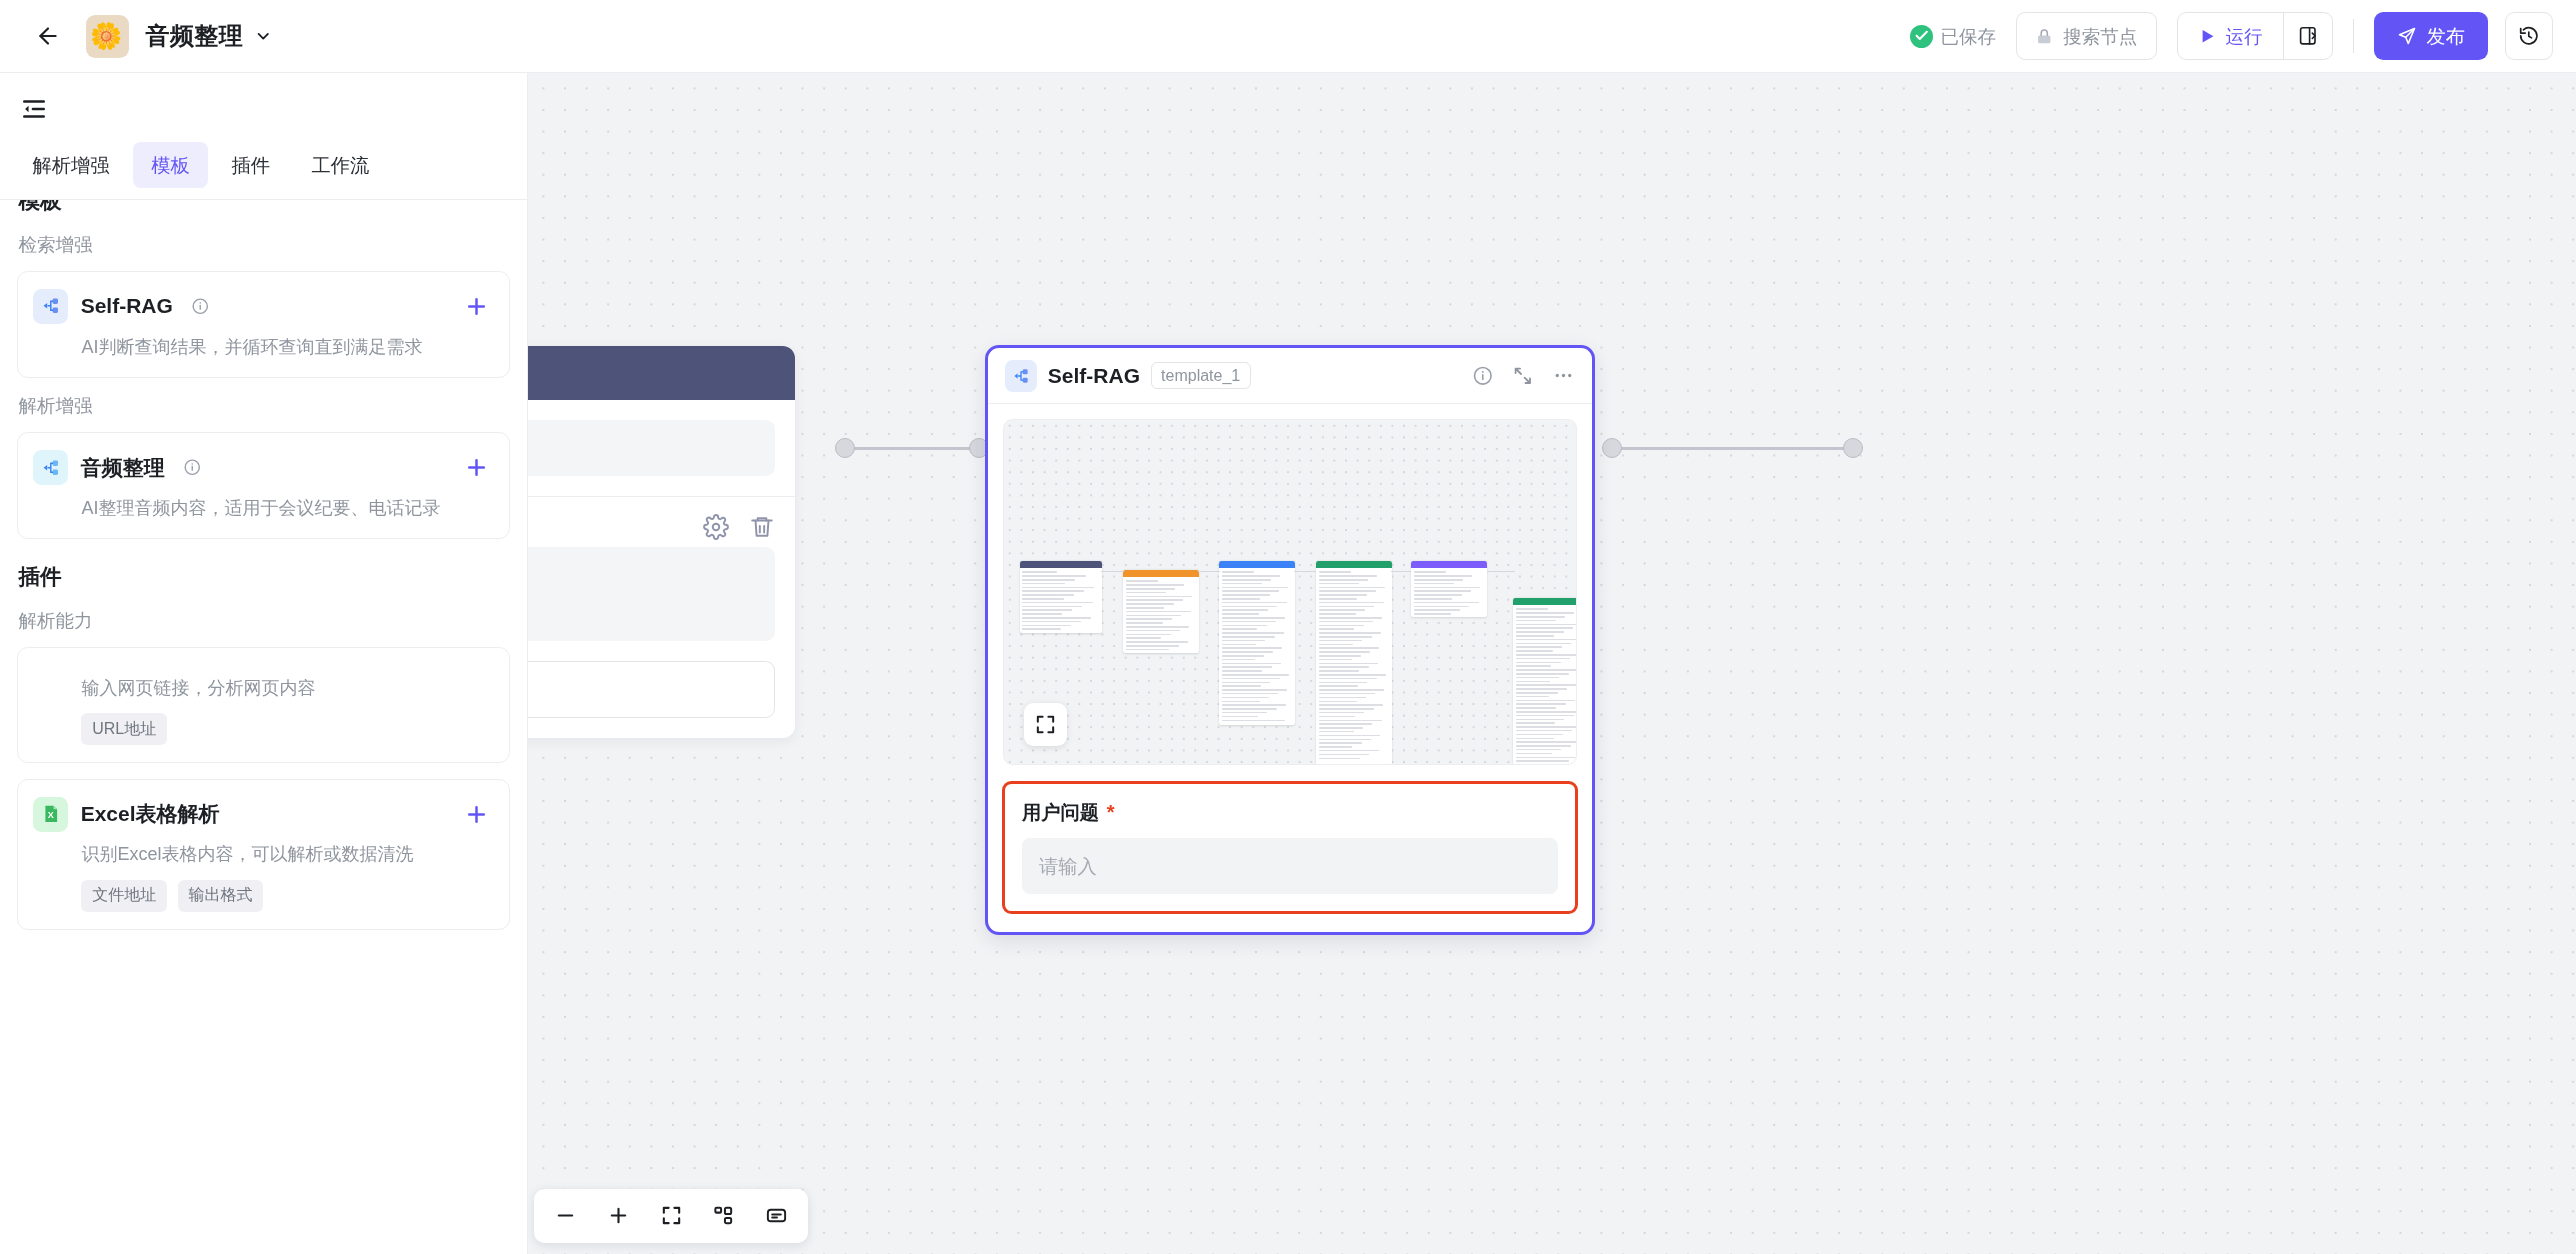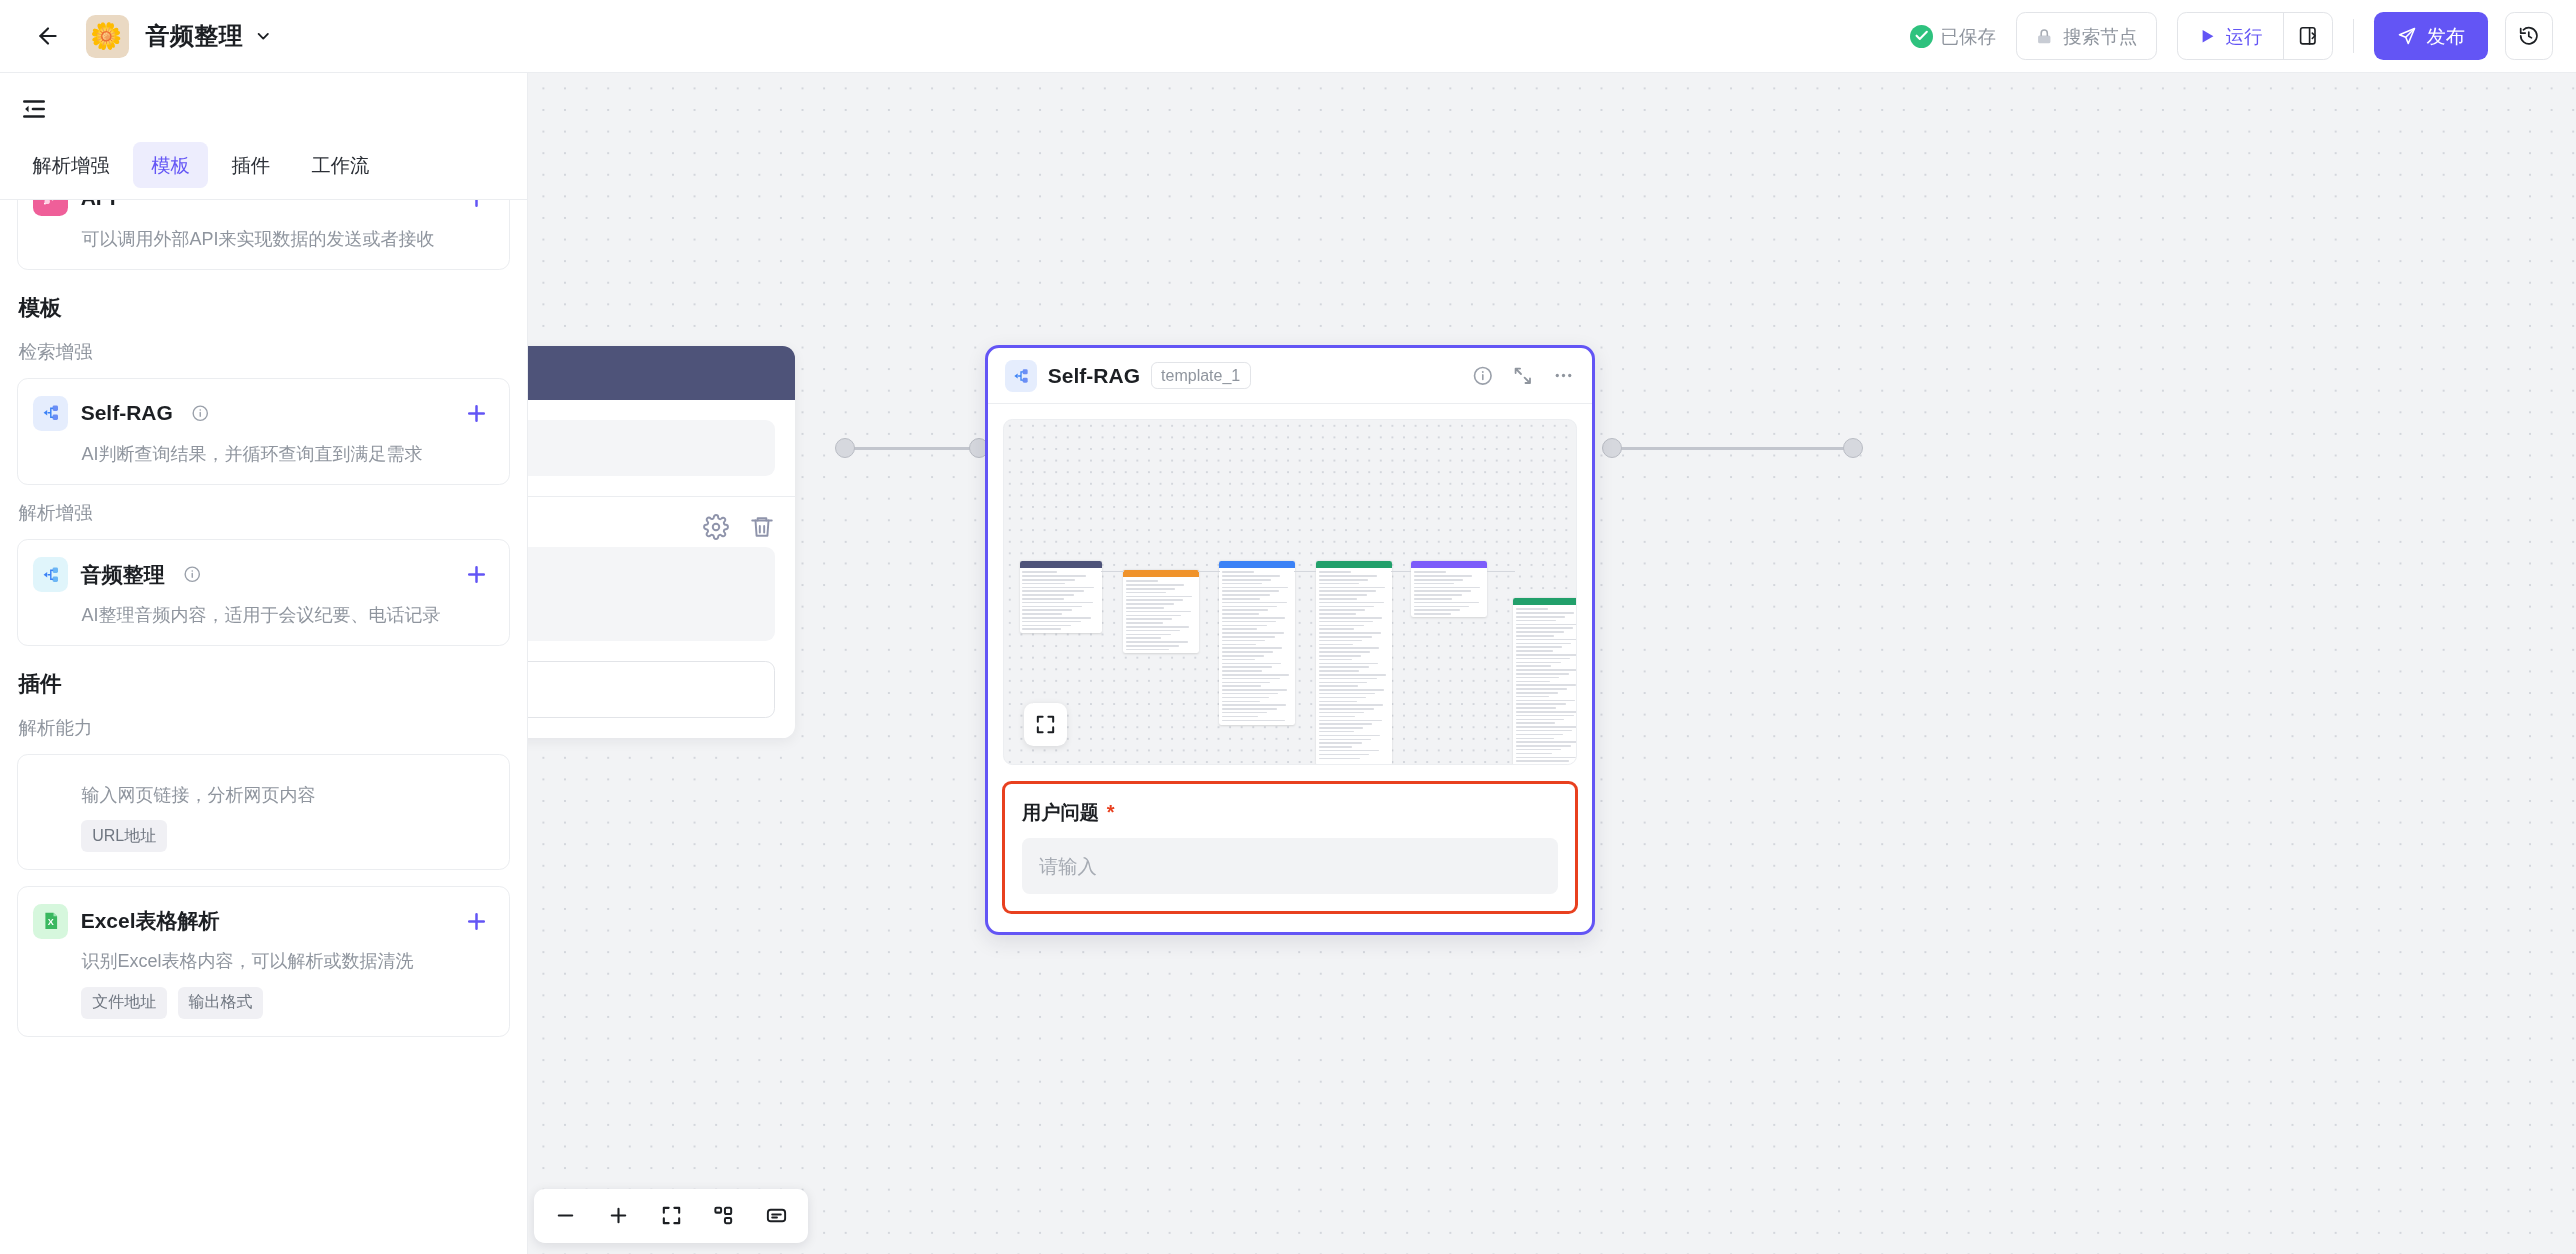--- a/index.html
+++ b/index.html
@@ -703,40 +703,20 @@
     <div class="tabs">
       <div class="tab">解析增强</div>
       <div class="tab active">模板</div>
       <div class="tab">插件</div>
       <div class="tab">工作流</div>
     </div>
 
     <div class="sidebar-scroll">
       <div class="sidebar-inner">
 
-        <div class="node-card">
-          <div class="node-card-head">
-            <span class="node-icon" style="background:#ef5f99;">
-              <svg width="21.6" height="21.6" viewBox="0 0 24 24" fill="none" stroke="#fff" stroke-width="2" stroke-linecap="round" stroke-linejoin="round">
-                <path d="M8.5 15.5l-3 3"></path>
-                  <path d="M18.5 5.5l-3 3"></path>
-                <path d="M10 10l4 4"></path>
-                  <circle cx="8" cy="16" r="3" fill="#ffd1e4" stroke="none"></circle>
-                  <circle cx="16" cy="8" r="3" fill="#ffd1e4" stroke="none"></circle>
-              </svg>
-            </span>
-            <span class="node-name">API</span>
-            <span class="plus-btn">
-              <svg width="25" height="25" viewBox="0 0 24 24" fill="none" stroke="#6355f5" stroke-width="2.4" stroke-linecap="round">
-                  <path d="M5 12h14M12 5v14"></path>
-                </svg>
-            </span>
-          </div>
-          <div class="node-desc">可以调用外部API来实现数据的发送或者接收</div>
-        </div>
 
         <div class="section-title">模板</div>
         <div class="subsection-title">检索增强</div>
 
         <div class="node-card">
           <div class="node-card-head">
             <span class="node-icon" style="background:#e5edfd;">
               <svg width="21.6" height="21.6" viewBox="0 0 24 24" fill="none">
                 <path d="M4 12l4-3v6z" fill="#3b82f6"></path>
                 <rect x="14" y="4" width="6" height="6" rx="1.6" fill="#6b8ef5"></rect>

